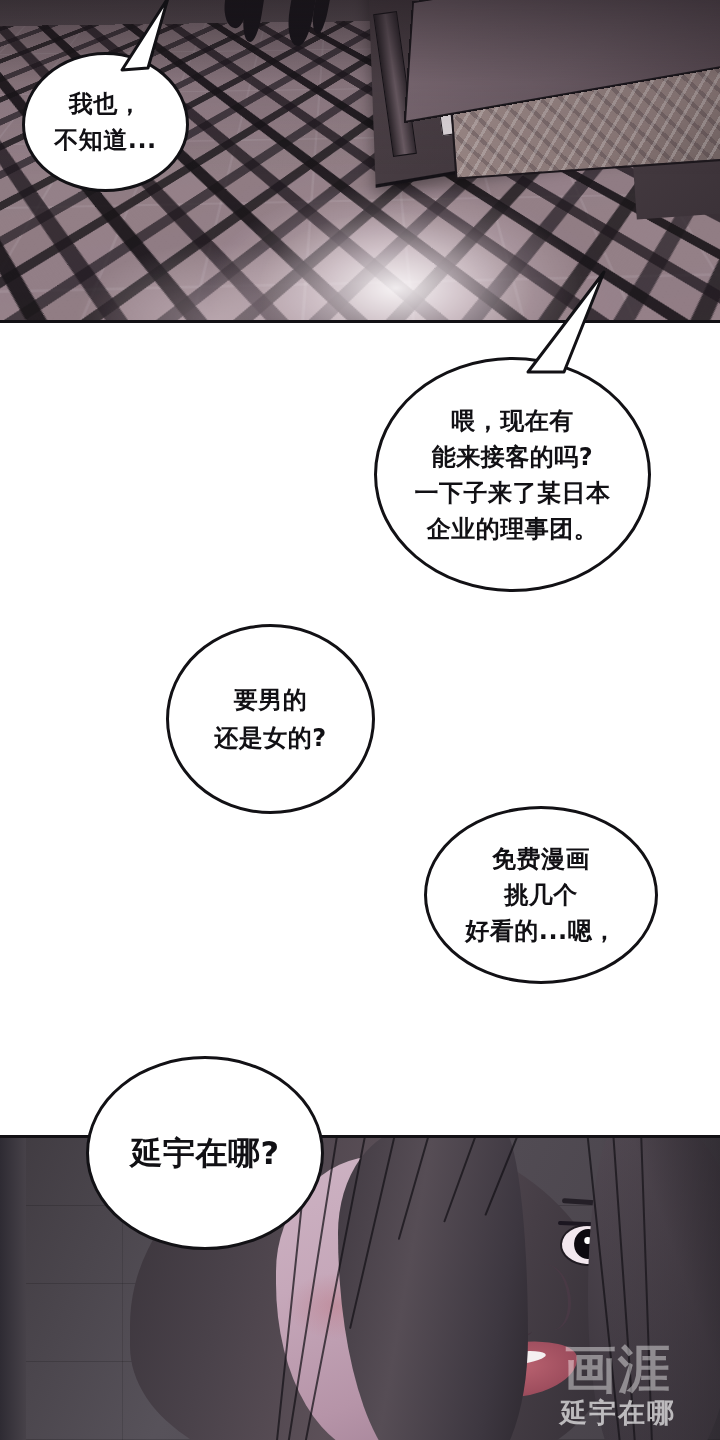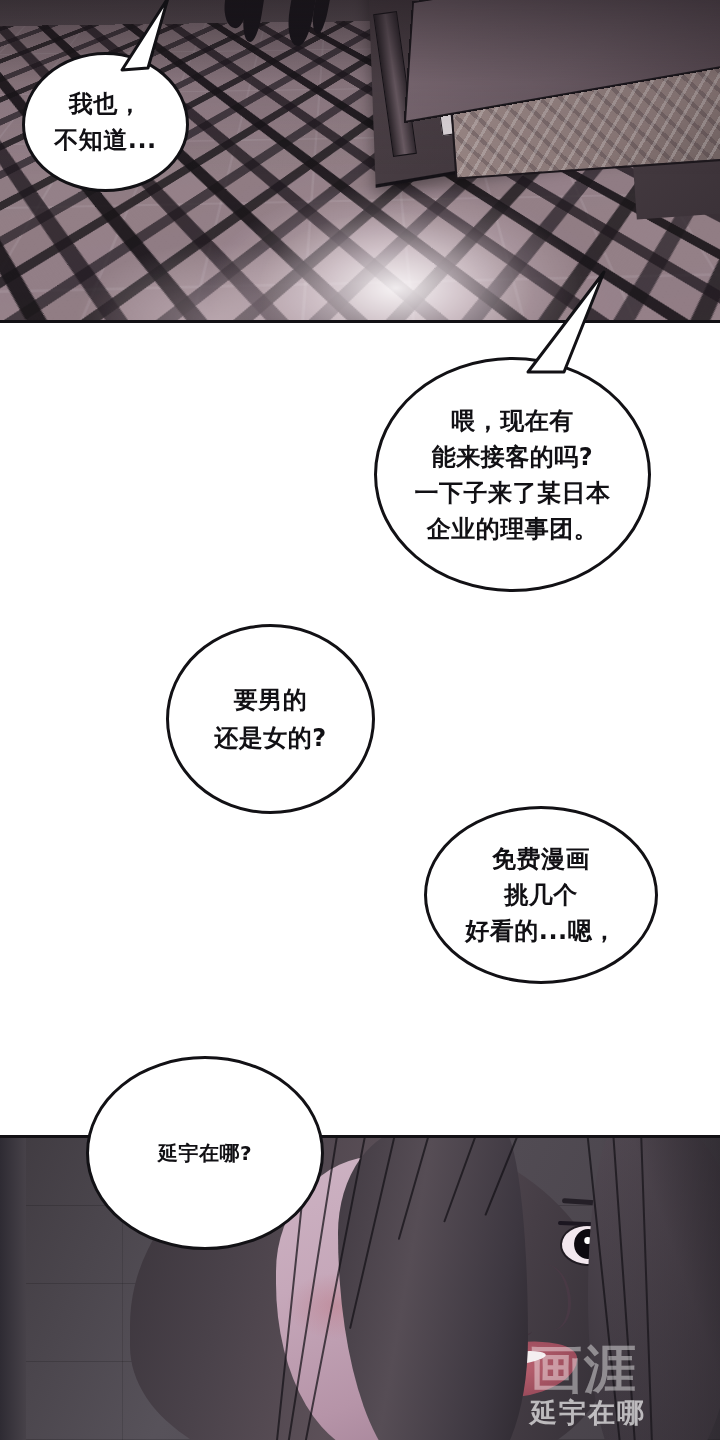--- a/index.html
+++ b/index.html
@@ -394,38 +394,39 @@
     width: 234px; height: 178px;
     border-radius: 50%;
     font-size: 24px;
     line-height: 36px;
     padding: 0 8px;
   }
   #bubble-5 {
     left: 86px; top: 1056px;
     width: 238px; height: 194px;
     border-radius: 50%;
-    font-size: 20px;
+    font-size: 32px;
     line-height: 36px;
     padding: 0 8px;
   }
   .bubble-text { display: block; }
 
   
   .tail-svg {
     position: absolute;
     z-index: 31;
     pointer-events: none;
   }
 
   
   #watermark {
     position: absolute;
     right: 14px; bottom: 12px;
     width: 176px;
+    text-align: center;
     z-index: 40;
     pointer-events: none;
     font-family: "DejaVu Sans", "Liberation Sans", sans-serif;
   }
   #watermark .wm-main {
     display: block;
     font-size: 52px;
     line-height: 54px;
     font-weight: 700;
     color: rgba(255,255,255,0.42);

